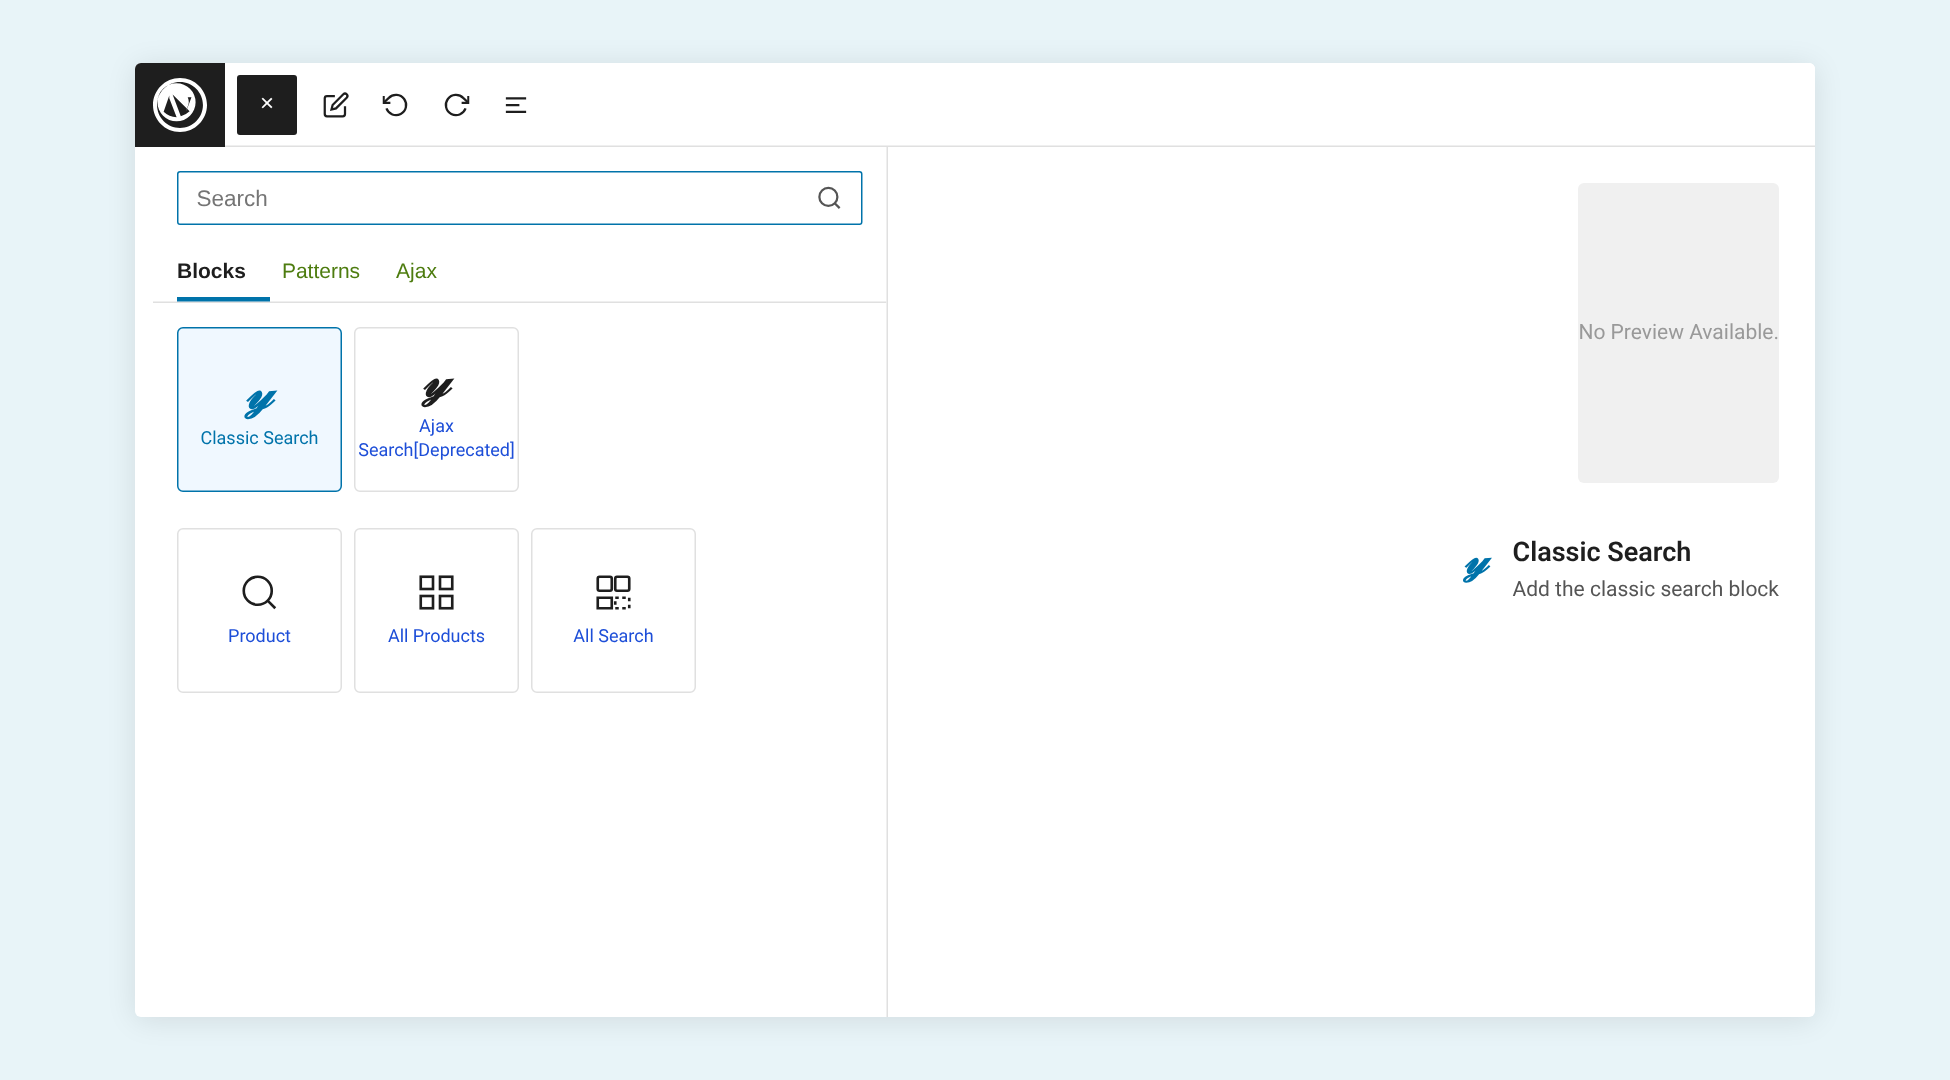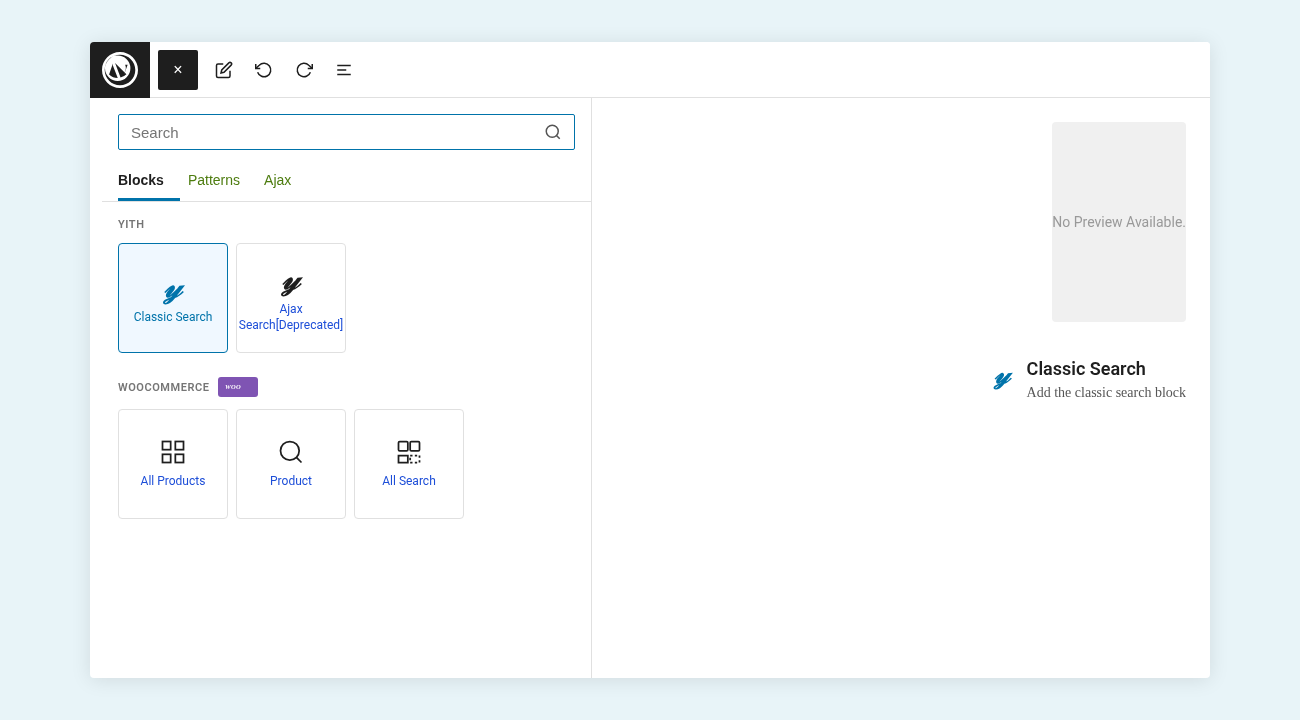--- a/index.html
+++ b/index.html
@@ -253,21 +253,20 @@
     }
     .block-detail-info h3 {
       font-size: 18px;
       font-weight: 600;
       color: #1e1e1e;
       margin-bottom: 6px;
     }
     .block-detail-info p {
       font-size: 14px;
       color: #555;
-      font-family: Liberation Serif, serif;
     }
   </style>
 </head>
 <body>
 
 <div class="outer-container">
 
   <div class="toolbar">
     <div class="wp-logo">
       <svg viewBox="0 0 20 20">
@@ -323,66 +322,55 @@
       </div>
 
       <div class="tabs">
         <button class="tab active">Blocks</button>
         <button class="tab">Patterns</button>
         <button class="tab">Ajax</button>
       </div>
 
       <div class="blocks-list">
 
-        <div class="section-label">
-          <span>YITH</span>
-        </div>
         <div class="blocks-grid">
 
           <div class="block-item selected">
             <span class="yith-icon" style="color:#0073aa;">𝓎</span>
             <span class="block-label-blue">Classic Search</span>
           </div>
 
           <div class="block-item">
             <span class="yith-icon" style="color:#1e1e1e;">𝓎</span>
             <span class="block-label">Ajax Search[Deprecated]</span>
           </div>
         </div>
 
-        <div class="section-label">
-          <span>WOOCOMMERCE</span>
-          <span class="woo-badge">
-            <svg viewBox="0 0 60 20">
-              <text x="2" y="15" font-family="Georgia,serif" font-size="14" fill="white" font-style="italic" font-weight="bold">Woo</text>
+        <div class="blocks-grid">
+
+          <div class="block-item">
+            <svg width="28" height="28" viewBox="0 0 24 24" fill="none" stroke="#1e1e1e" stroke-width="1.5">
+              <circle cx="11" cy="11" r="8"></circle>
+              <line x1="21" y1="21" x2="16.65" y2="16.65"></line>
             </svg>
-          </span>
-        </div>
-        <div class="blocks-grid">
+            <span class="block-label">Product</span>
+          </div>
 
           <div class="block-item">
             <svg width="28" height="28" viewBox="0 0 24 24" fill="none" stroke="#1e1e1e" stroke-width="1.5">
               <rect x="3" y="3" width="7" height="7"></rect>
               <rect x="14" y="3" width="7" height="7"></rect>
               <rect x="3" y="14" width="7" height="7"></rect>
               <rect x="14" y="14" width="7" height="7"></rect>
             </svg>
             <span class="block-label">All Products</span>
           </div>
 
           <div class="block-item">
             <svg width="28" height="28" viewBox="0 0 24 24" fill="none" stroke="#1e1e1e" stroke-width="1.5">
-              <circle cx="11" cy="11" r="8"></circle>
-              <line x1="21" y1="21" x2="16.65" y2="16.65"></line>
-            </svg>
-            <span class="block-label">Product</span>
-          </div>
-
-          <div class="block-item">
-            <svg width="28" height="28" viewBox="0 0 24 24" fill="none" stroke="#1e1e1e" stroke-width="1.5">
               <rect x="3" y="3" width="8" height="8" rx="1"></rect>
               <rect x="13" y="3" width="8" height="8" rx="1"></rect>
               <path d="M3 15h8v6H3z"></path>
               <path d="M13 15h8v6h-8z" stroke-dasharray="2 2"></path>
             </svg>
             <span class="block-label">All Search</span>
           </div>
         </div>
       </div>
     </div>

